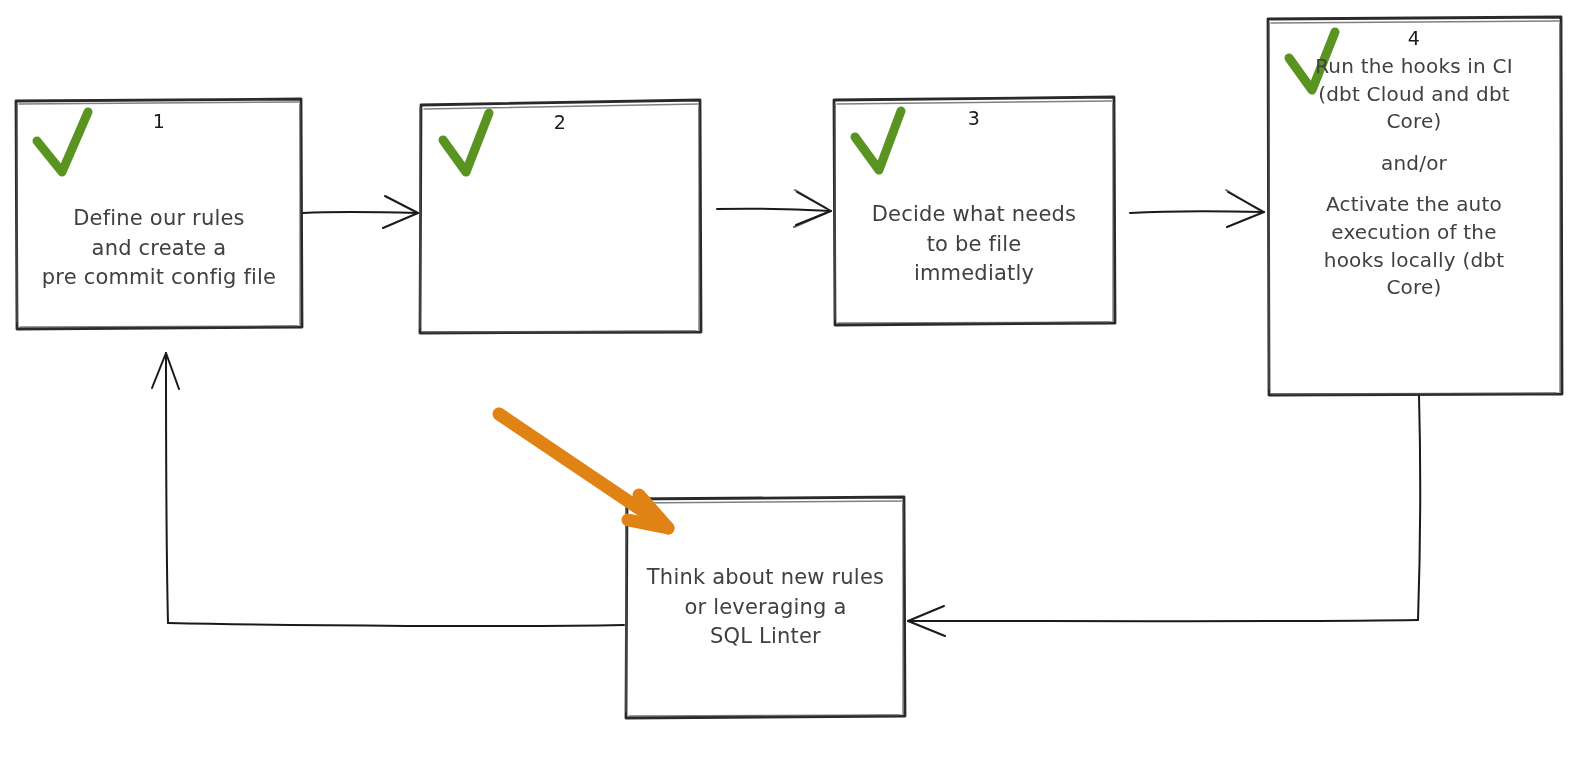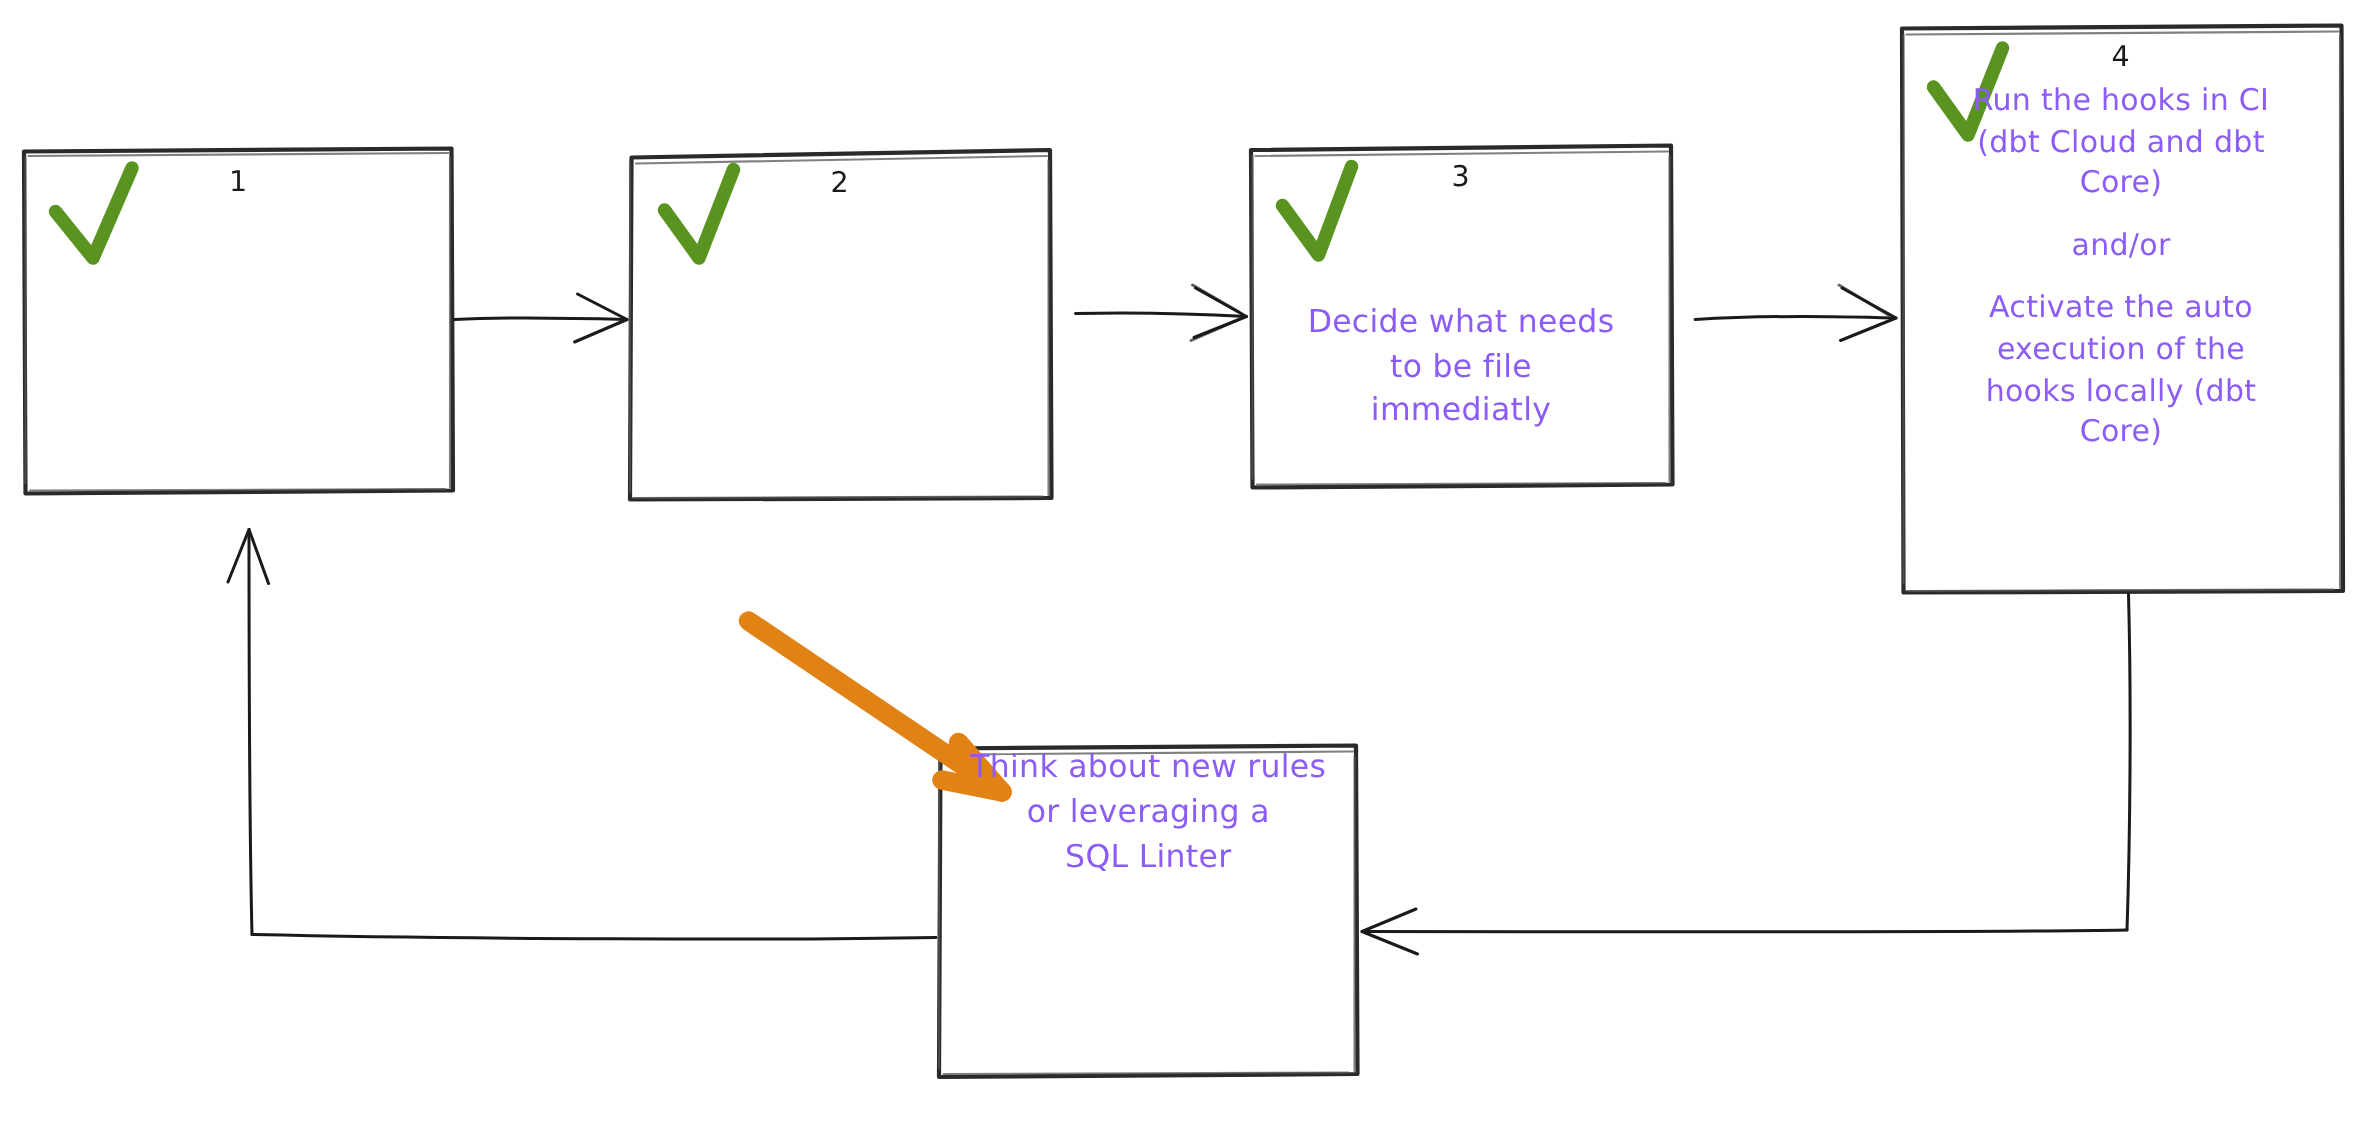--- a/index.html
+++ b/index.html
@@ -7,34 +7,34 @@
        font-family:"DejaVu Sans","Liberation Sans",sans-serif;}
   #canvas{position:relative;width:1584px;height:757px;background:#fff;}
   #sketch{position:absolute;left:0;top:0;width:1584px;height:757px;}
 
   .node{position:absolute;box-sizing:border-box;}
   .node-inner{position:absolute;left:0;top:0;width:100%;height:100%;
               display:flex;flex-direction:column;align-items:center;
               justify-content:center;text-align:center;}
   .step-num{position:absolute;top:10px;left:0;right:0;text-align:center;
             font-size:19px;color:#1a1a1a;letter-spacing:.5px;}
-  .body-text{font-size:21px;line-height:1.42;color:#8b5cf6;
+  .body-text{font-size:21px;line-height:1.42;color:#404040;
              white-space:pre-line;letter-spacing:.2px;}
   .body-text.small{font-size:20px;line-height:1.38;}
   .gap{height:14px;}
   .n1{left:15px;top:100px;width:288px;height:229px;}
   .n1 .node-inner{padding-top:34px;}
   .n2{left:419px;top:101px;width:282px;height:232px;}
   .n2 .node-inner{padding-top:34px;}
   .n3{left:832px;top:97px;width:284px;height:227px;}
   .n3 .node-inner{padding-top:34px;}
   .n4{left:1266px;top:17px;width:296px;height:378px;}
   .n4 .node-inner{padding-top:36px;justify-content:flex-start;}
   .n5{left:625px;top:497px;width:281px;height:221px;}
-  .n5 .node-inner{justify-content:flex-start;padding-bottom:34px;}
+  .n5 .node-inner{justify-content:center;padding-bottom:34px;}
   .lbl-hidden{position:absolute;width:1px;height:1px;overflow:hidden;
               clip:rect(0 0 0 0);}
 </style>
 </head>
 <body>
 
 <div id="canvas">
 
   <svg id="sketch" viewBox="0 0 1584 757">
     <defs>
@@ -117,20 +117,23 @@
 
     <g>
       <path class="orange" d="M499,414 L668,528"></path>
       <path class="orange" d="M668,528 L639,495 M668,528 L628,520"></path>
     </g>
   </svg>
 
   <div class="node n1">
     <div class="node-inner">
       <div class="step-num">1</div>
+      <div class="body-text">Define our rules
+and create a
+pre commit config file</div>
     </div>
   </div>
 
   <div class="node n2">
     <div class="node-inner">
       <div class="step-num">2</div>
     </div>
   </div>
 
   <div class="node n3">

